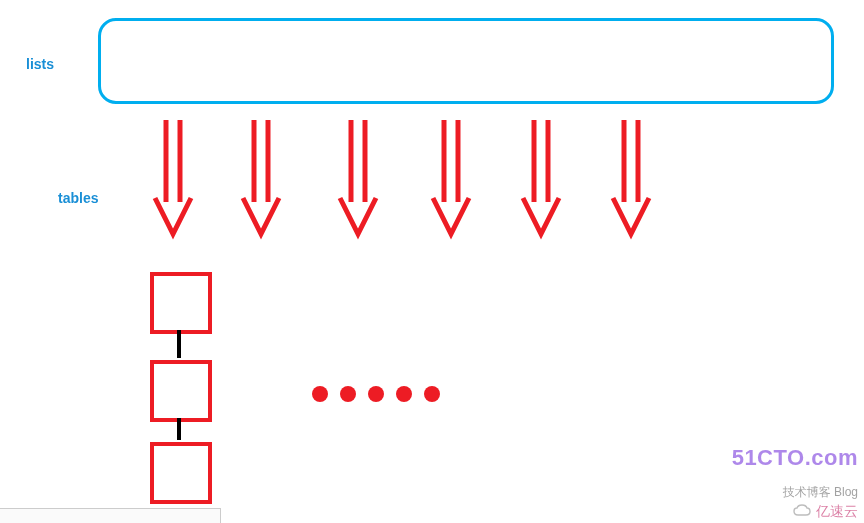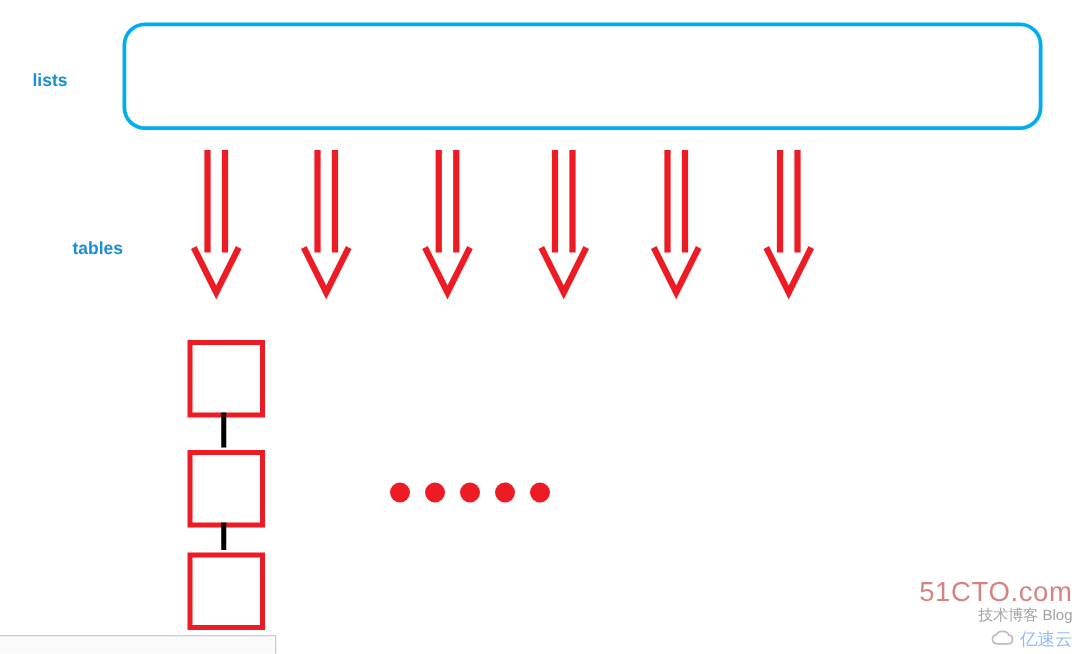--- a/index.html
+++ b/index.html
@@ -49,34 +49,34 @@
     position: absolute;
     right: 6px;
     bottom: 4px;
     text-align: right;
     opacity: 0.55;
     color: #555;
     line-height: 1.1;
   }
   .watermark .wm1 {
     font-size: 22px;
-    font-weight: 400;
-    color: #b91c1c;
+    font-weight: 700;
+    color: #6d28d9;
     font-family: "Arial Black", Arial, sans-serif;
     letter-spacing: 0.5px;
     margin-left: 30px;
   }
   .watermark .wm2 {
     font-size: 12px;
     color: #555;
-    margin-top: 0;
+    margin-top: 16px;
   }
   .watermark .wm3 {
     font-size: 14px;
-    color: #3b82f6;
+    color: #be185d;
     margin-top: 4px;
     display: flex;
     align-items: center;
     justify-content: flex-end;
     gap: 4px;
   }
   .cloud-icon {
     display: inline-block;
     width: 20px;
     height: 14px;

